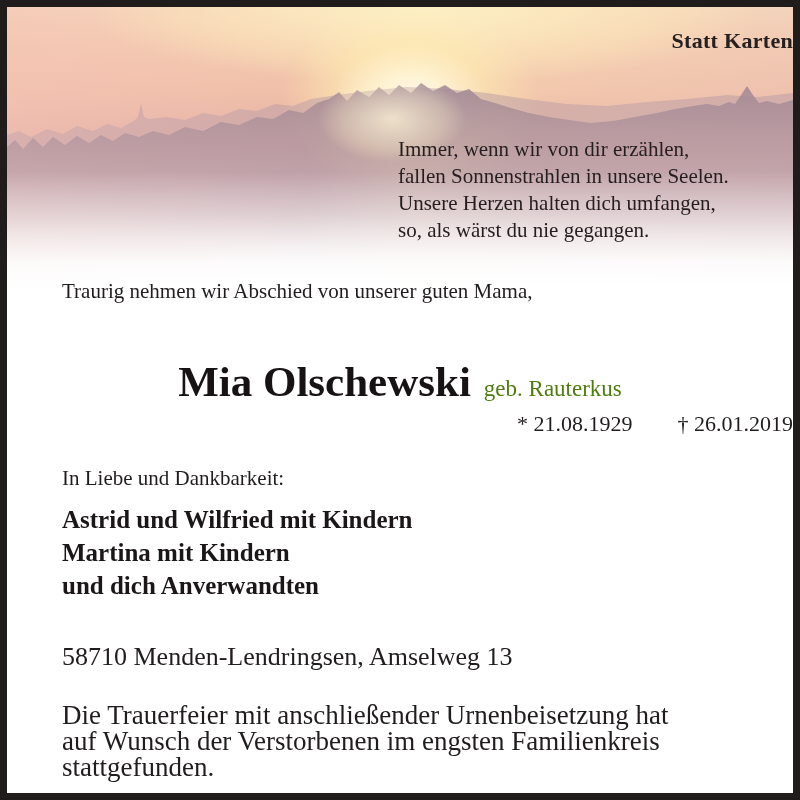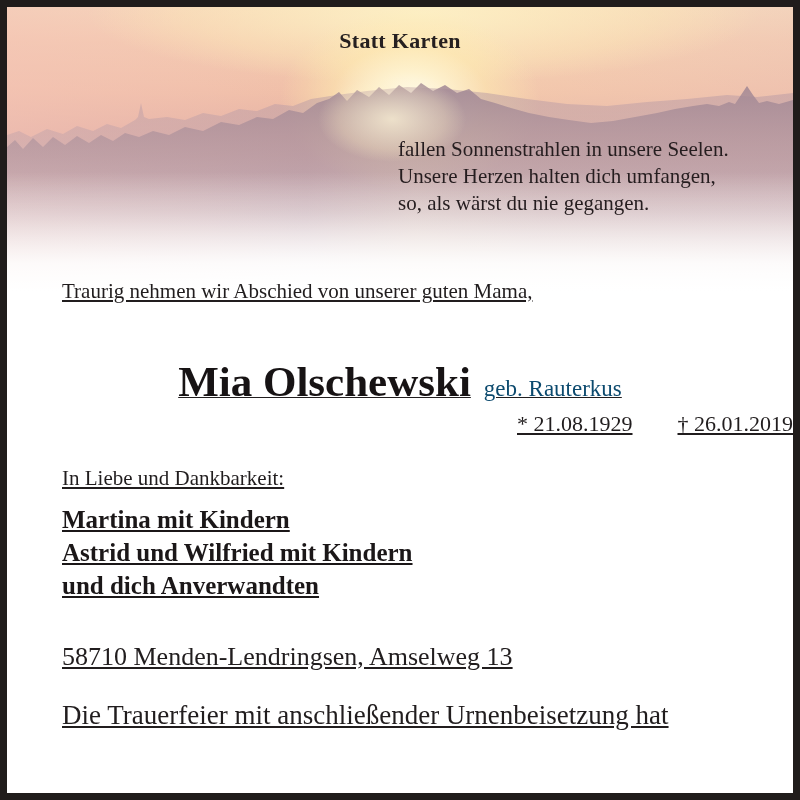--- a/index.html
+++ b/index.html
@@ -17,29 +17,29 @@
   .sky-warm{background:radial-gradient(ellipse 55% 32% at 53% 2%,rgba(253,240,196,.9) 0%,
         rgba(253,235,185,.4) 55%,rgba(253,235,185,0) 78%);}
   .sun-glow{background:radial-gradient(ellipse 130px 90px at 403px 92px,rgba(255,255,245,.98) 0%,
         rgba(255,246,210,.85) 30%,rgba(255,236,175,.5) 60%,rgba(255,230,170,0) 100%);}
   .sun-rays{background:radial-gradient(ellipse 95px 55px at 385px 112px,rgba(255,246,215,.75) 0%,
         rgba(255,240,200,.3) 55%,rgba(255,240,200,0) 78%);}
   .white-fade{background:linear-gradient(180deg,rgba(255,255,255,0) 58%,rgba(255,255,255,.45) 75%,
         rgba(255,255,255,.9) 90%,#ffffff 100%);}
   .trees-svg{position:absolute;inset:0;width:100%;height:100%;}
   
-  .statt{position:absolute;top:21px;left:0;width:100%;text-align:center;
+  .statt{position:absolute;top:21px;left:0;width:100%;text-align:right;
          font-size:22px;font-weight:bold;color:#262020;letter-spacing:.3px;}
   .poem{position:absolute;left:391px;top:129px;font-size:21px;line-height:27px;color:#251d1f;}
   
-  .txt{position:absolute;color:#211d1e;text-decoration:underline;}
+  .txt{position:absolute;color:#211d1e;}
   .intro{left:55px;top:272px;font-size:21px;line-height:25px;}
   .name-line{top:350px;left:0;width:100%;text-align:center;white-space:nowrap;}
   .name{font-size:43px;font-weight:bold;color:#171314;}
-  .maiden{font-size:23px;margin-left:13px;color:#0c4a6e;}
+  .maiden{font-size:23px;margin-left:13px;color:#4d7c0f;}
   .dates{top:404px;left:0;width:100%;text-align:right;font-size:22px;}
   .dates .death{margin-left:45px;}
   .liebe{left:55px;top:459px;font-size:21px;text-align:center;}
   .family{left:55px;top:496px;font-size:25px;font-weight:bold;line-height:33px;color:#1b1718;}
   .family span{display:block;}
   .address{left:55px;top:635px;font-size:26px;}
   .funeral{left:55px;top:695px;font-size:27px;line-height:26px;}
 </style>
 </head>
 <body>
@@ -76,20 +76,21 @@
         L332,85 L340,94 L350,83 L362,90 L372,80 L382,88 L392,78 L404,86 L414,76 L426,84
         L438,78 L450,86 L462,82 L474,92 L488,96 L504,101 L522,106 L542,110 L562,113
         L584,116 L606,114 L628,110 L650,106 L668,102 L686,99 L700,97 L712,99 L722,95
         L728,97 L734,88 L740,79 L746,88 L752,96 L760,94 L772,97 L786,93 L786,285 L0,285 Z"></path>
     </svg>
     <div class="layer sun-rays"></div>
     <div class="layer white-fade"></div>
 
     <div class="statt">Statt Karten</div>
     <div class="poem">
+      <div>Immer, wenn wir von dir erzählen,</div>
       <div>fallen Sonnenstrahlen in unsere Seelen.</div>
       <div>Unsere Herzen halten dich umfangen,</div>
       <div>so, als wärst du nie gegangen.</div>
     </div>
   </div>
 
   <div class="txt intro">
     <div>Traurig nehmen wir Abschied von unserer guten Mama,</div>
   </div>
 
@@ -97,24 +98,25 @@
     <span class="name">Mia Olschewski</span><span class="maiden">geb. Rauterkus</span>
   </div>
 
   <div class="txt dates">
     <span class="birth">* 21.08.1929</span><span class="death">† 26.01.2019</span>
   </div>
 
   <div class="txt liebe">In Liebe und Dankbarkeit:</div>
 
   <div class="txt family">
+    <span>Astrid und Wilfried mit Kindern</span>
     <span>Martina mit Kindern</span>
-    <span>Astrid und Wilfried mit Kindern</span>
     <span>und dich Anverwandten</span>
   </div>
 
   <div class="txt address">58710 Menden-Lendringsen, Amselweg 13</div>
 
   <div class="txt funeral">
     <div>Die Trauerfeier mit anschließender Urnenbeisetzung hat</div>
+    <div>auf Wunsch der Verstorbenen im engsten Familienkreis stattgefunden.</div>
   </div>
 
 </div>
 
 </body></html>

